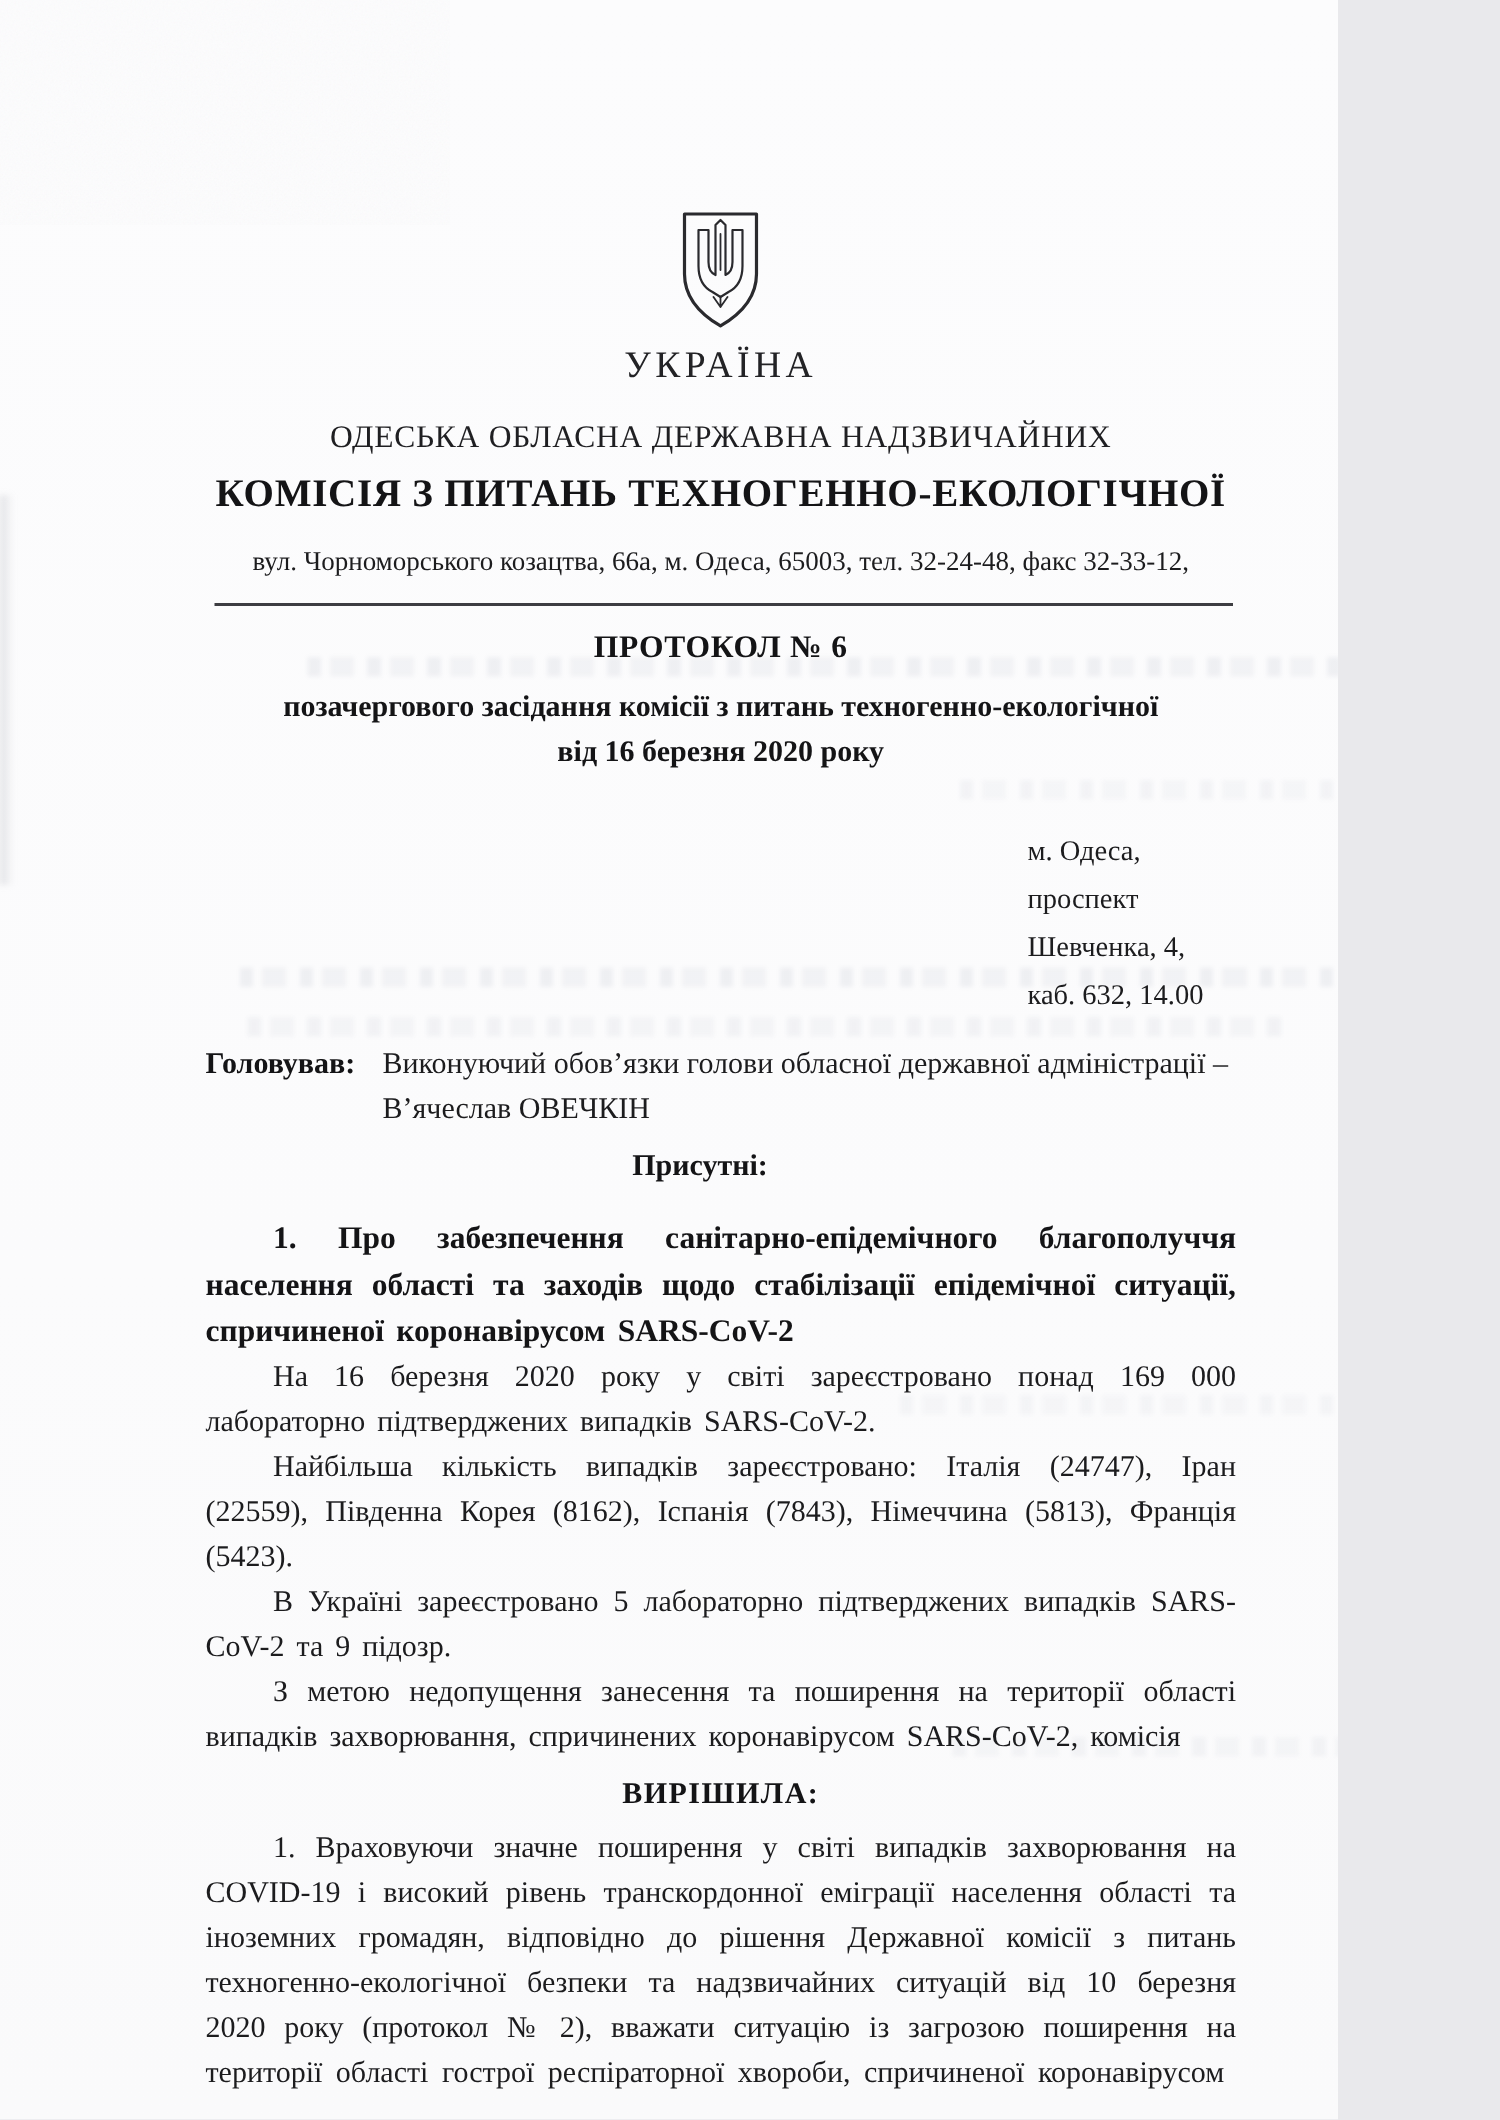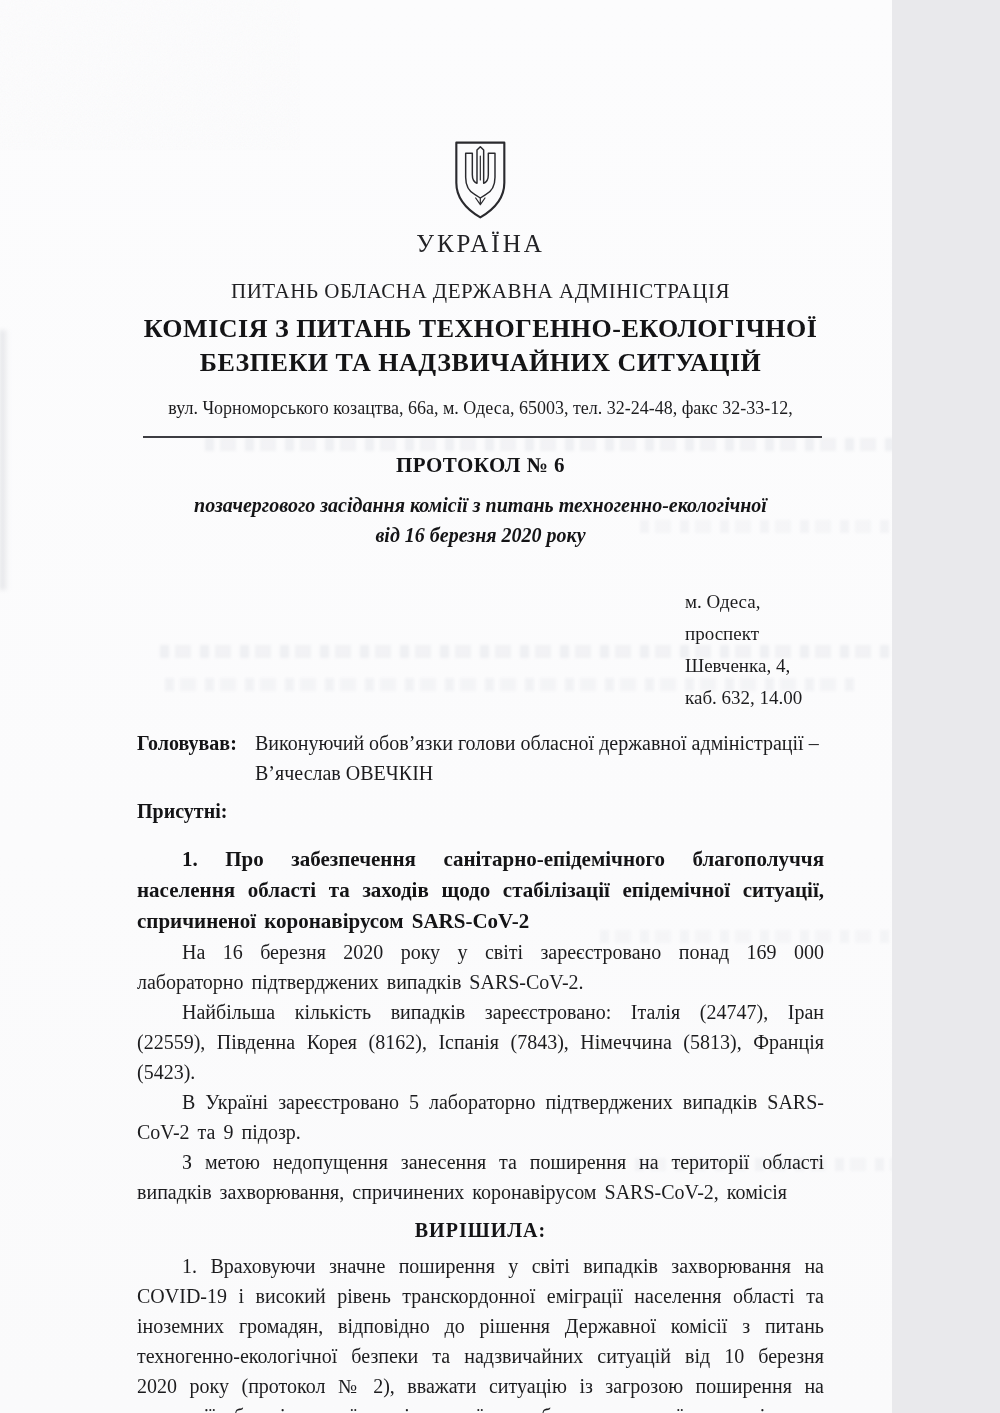--- a/index.html
+++ b/index.html
@@ -51,31 +51,30 @@
 
   .protocol-title {
     margin-top: 14px;
     font-weight: bold; font-size: 21px; line-height: 26px; letter-spacing: 0.5px;
     color: #141416;
   }
   .protocol-subtitle {
     margin-top: 12px;
     font-weight: bold; font-size: 20px; line-height: 30px;
     color: #141416;
-    font-style: italic;
   }
 
   .place-block {
     margin-top: 36px; margin-left: 548px;
     font-size: 19px; line-height: 32px;
     text-align: left;
   }
 
   .labeled-row { display: flex; margin-top: 14px; font-size: 20px; line-height: 30px; }
-  .labeled-row.attendees { margin-top: 8px; }
+  .labeled-row.attendees { margin-top: 8px; justify-content: center; }
   .row-label { width: 118px; flex: 0 0 118px; font-weight: bold; color: #141416; }
   .row-content { flex: 1; }
 
   .agenda-item {
     margin: 18px 0 0 0;
     font-weight: bold; font-size: 21px; line-height: 31px;
     text-align: justify; text-indent: 45px;
     word-spacing: 3px; hyphens: none;
     color: #141416;
   }
@@ -141,25 +140,24 @@
     <div class="emblem-wrap">
       <svg viewBox="0 0 100 126" fill="none" stroke="#2a2a2e" stroke-linejoin="round" stroke-linecap="round">
         <path d="M14 4 H86 V64 Q86 95 50 116 Q14 95 14 64 Z" stroke-width="3.2"></path>
         <path stroke-width="2.2" d="M28 20 L38 20 L38 52 Q38 62 45 65 L45 18 L45 15 L50 10 L55 15 L55 18 L55 65 Q62 62 62 52 L62 20 L72 20 L72 56 Q72 75 58 82 L50 87 L42 82 Q28 75 28 56 Z"></path>
         <path stroke-width="1.8" d="M50 24 V60 M43 87 L50 97 L57 87 M50 87 V97"></path>
       </svg>
     </div>
 
     <div class="country centered">УКРАЇНА</div>
 
-    <div class="administration centered">ПИТАНЬ ОБЛАСНА ДЕРЖАВНА АДМІНІСТРАЦІЯ</div>
+    <div class="administration centered">ОДЕСЬКА ОБЛАСНА ДЕРЖАВНА НАДЗВИЧАЙНИХ</div>
 
     <div class="commission centered">
       <div>КОМІСІЯ З ПИТАНЬ ТЕХНОГЕННО-ЕКОЛОГІЧНОЇ</div>
-      <div>БЕЗПЕКИ ТА НАДЗВИЧАЙНИХ СИТУАЦІЙ</div>
     </div>
 
     <div class="address-line centered">вул. Чорноморського козацтва, 66а, м. Одеса, 65003, тел. 32-24-48, факс 32-33-12,</div>
 
     <hr class="header-rule">
 
     <div class="protocol-title centered">ПРОТОКОЛ № 6</div>
 
     <div class="protocol-subtitle centered">
       <div>позачергового засідання комісії з питань техногенно-екологічної</div>

